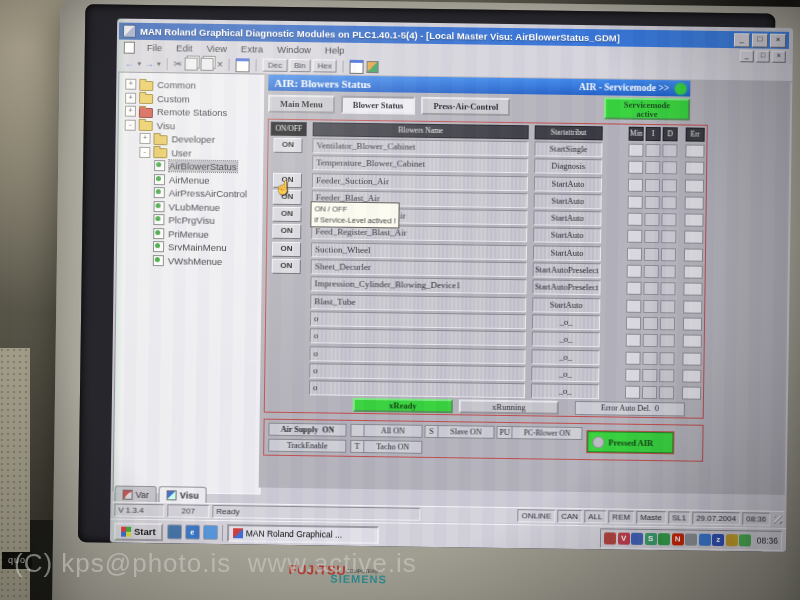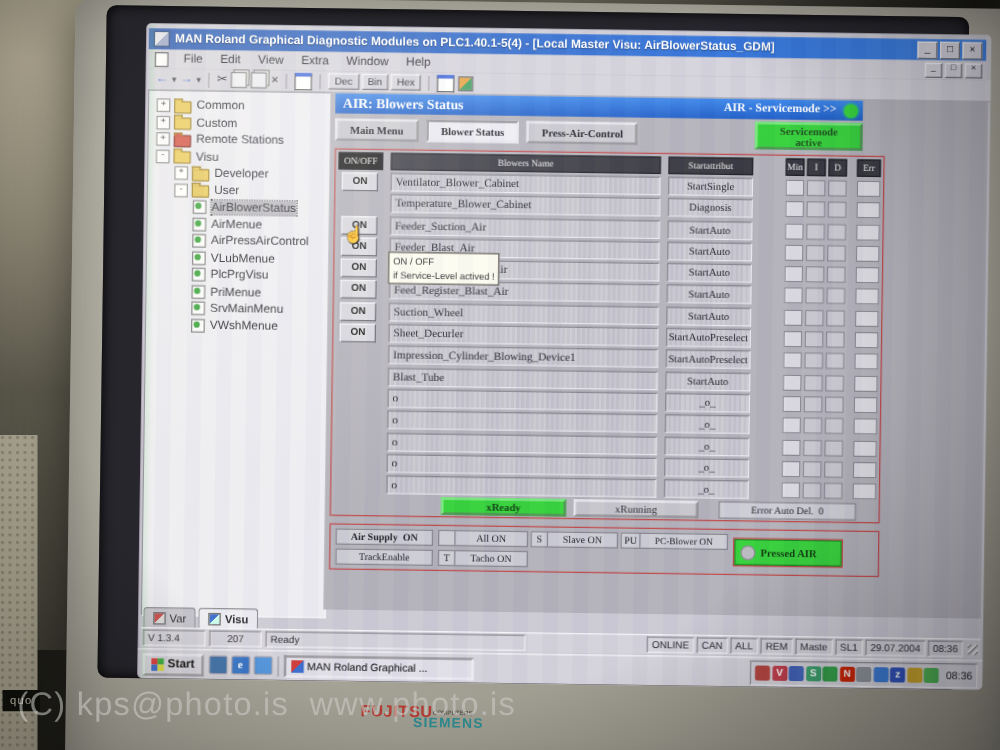--- a/index.html
+++ b/index.html
@@ -556,13 +556,13 @@
       <div class="abs" id="crt"></div>
     </div>
   </div>
   <div class="abs mlogo">
     <span class="b1">FUJITSU</span><span class="b1s">COMPUTERS</span>
     <span class="b2">SIEMENS</span>
   </div>
 </div>
 
 <div class="abs" id="vignette"></div>
-<div class="abs" id="watermark">(C) kps@photo.is  www.photo.is</div>
+<div class="abs" id="watermark">(C) kps@photo.is  www.active.is</div>
 
 </body></html>

